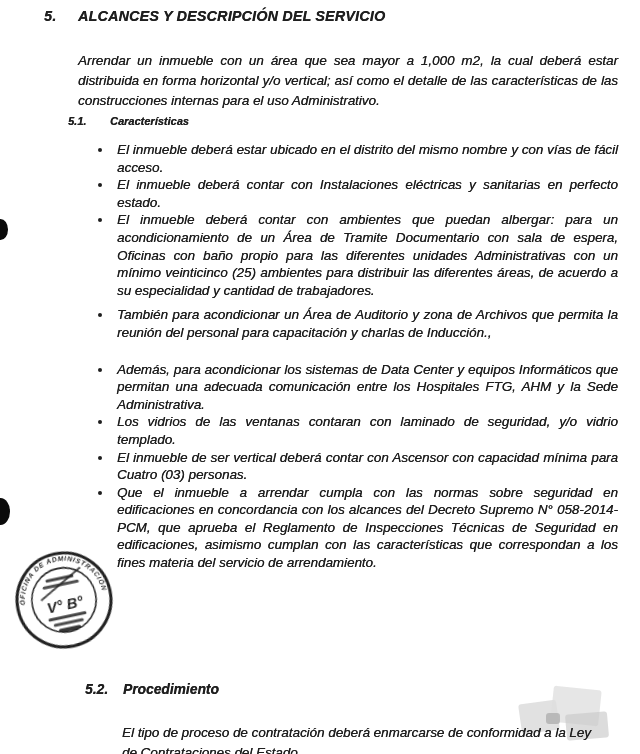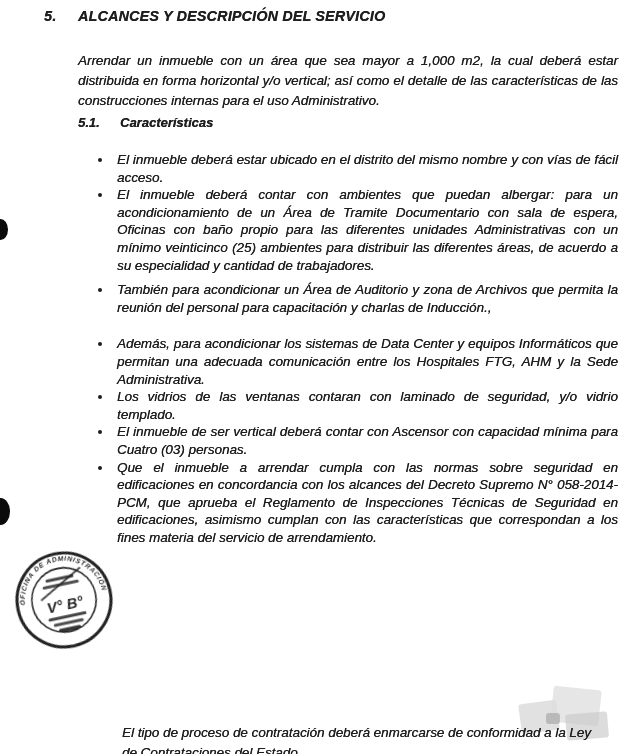--- a/index.html
+++ b/index.html
@@ -11,37 +11,37 @@
     font-family:"Liberation Sans",sans-serif;
     font-style:italic;
     color:#1f1f1f;
   }
   .scan-text{ text-shadow:0.25px 0 0 currentColor; }
 
   
   .h-row{ position:absolute; display:flex; font-weight:bold; }
   .h5{ top:8px; left:44px; font-size:14.3px; letter-spacing:.2px; }
   .h5 .num{ width:34px; }
-  .h51{ top:115px; left:78px; font-size:13px;align-items:center; }
+  .h51{ top:115px; left:68px; font-size:11px;align-items:center; }
   .h51 .num{ width:42px; }
   .h52{ top:682px; left:85px; font-size:13.8px; }
   .h52 .num{ width:38px; }
 
   
   .intro{
     position:absolute; top:38px; left:78px; width:540px;
     font-size:13.4px; line-height:20px; text-align:justify; z-index:2;
   }
   .proc{
     position:absolute; top:710px; left:122px; width:472px;
     font-size:13.4px; line-height:19.5px; z-index:2;
   }
 
   
-  .bullets{ position:absolute; top:151px; left:98px; width:520px; z-index:2; }
+  .bullets{ position:absolute; top:141px; left:98px; width:520px; z-index:2; }
   .bullet{ display:flex; font-size:13.4px; line-height:17.6px; }
   .bullet .marker{ width:19px; flex:0 0 19px; display:flex; }
   .bullet .dot{ width:4px; height:4px; border-radius:50%; background:#1e1e1e; margin-top:7px; }
   .bullet .btxt{ flex:1; text-align:justify; }
   .gap-sm{ margin-top:7px; }
   .gap-md{ margin-top:19px;justify-content:center; }
 
   
   .stamp{
     position:absolute; left:12px; top:549px; width:104px; height:102px;
@@ -91,20 +91,26 @@
     <div class="bullet">
       <span class="marker">
           <span class="dot"></span>
         </span>
       <span class="btxt scan-text">El inmueble deberá estar ubicado en el distrito del mismo nombre y con vías de fácil acceso.</span>
     </div>
     <div class="bullet">
       <span class="marker">
           <span class="dot"></span>
         </span>
+      <span class="btxt scan-text">El inmueble deberá contar con Instalaciones eléctricas y sanitarias en perfecto estado.</span>
+    </div>
+    <div class="bullet">
+      <span class="marker">
+          <span class="dot"></span>
+        </span>
       <span class="btxt scan-text">El inmueble deberá contar con ambientes que puedan albergar: para un acondicionamiento de un Área de Tramite Documentario con sala de espera, Oficinas con baño propio para las diferentes unidades Administrativas con un mínimo veinticinco (25) ambientes para distribuir las diferentes áreas, de acuerdo a su especialidad y cantidad de trabajadores.</span>
     </div>
     <div class="bullet gap-sm">
       <span class="marker">
           <span class="dot"></span>
         </span>
       <span class="btxt scan-text">También para acondicionar un Área de Auditorio y zona de Archivos que permita la reunión del personal para capacitación y charlas de Inducción.,</span>
     </div>
     <div class="bullet gap-md">
       <span class="marker">
@@ -125,20 +131,24 @@
       <span class="btxt scan-text">El inmueble de ser vertical deberá contar con Ascensor con capacidad mínima para Cuatro (03) personas.</span>
     </div>
     <div class="bullet">
       <span class="marker">
           <span class="dot"></span>
         </span>
       <span class="btxt scan-text">Que el inmueble a arrendar cumpla con las normas sobre seguridad en edificaciones en concordancia con los alcances del Decreto Supremo N° 058-2014-PCM, que aprueba el Reglamento de Inspecciones Técnicas de Seguridad en edificaciones, asimismo cumplan con las características que correspondan a los fines materia del servicio de arrendamiento.</span>
     </div>
   </div>
 
+  <div class="h-row h52 scan-text">
+    <span class="num">5.2.</span>
+    <span>Procedimiento</span>
+  </div>
 
   <p class="proc scan-text">El tipo de proceso de contratación deberá enmarcarse de conformidad a la Ley de Contrataciones del Estado.</p>
 
   <div class="stamp">
     <svg viewBox="0 0 100 100" width="104" height="102">
       <circle cx="50" cy="50" r="46" fill="none" stroke="#1c1c1c" stroke-width="3"></circle>
       <circle cx="50" cy="50" r="31.5" fill="none" stroke="#1c1c1c" stroke-width="1.5"></circle>
       <path id="stamp-arc" d="M 11.5 50 A 38.5 38.5 0 0 1 88.5 50" fill="none"></path>
       <text font-size="6.6" font-weight="bold" fill="#1c1c1c" font-family="Liberation Sans, sans-serif" letter-spacing="0.8">
         <textPath href="#stamp-arc" startOffset="3">OFICINA DE ADMINISTRACIÓN</textPath>

